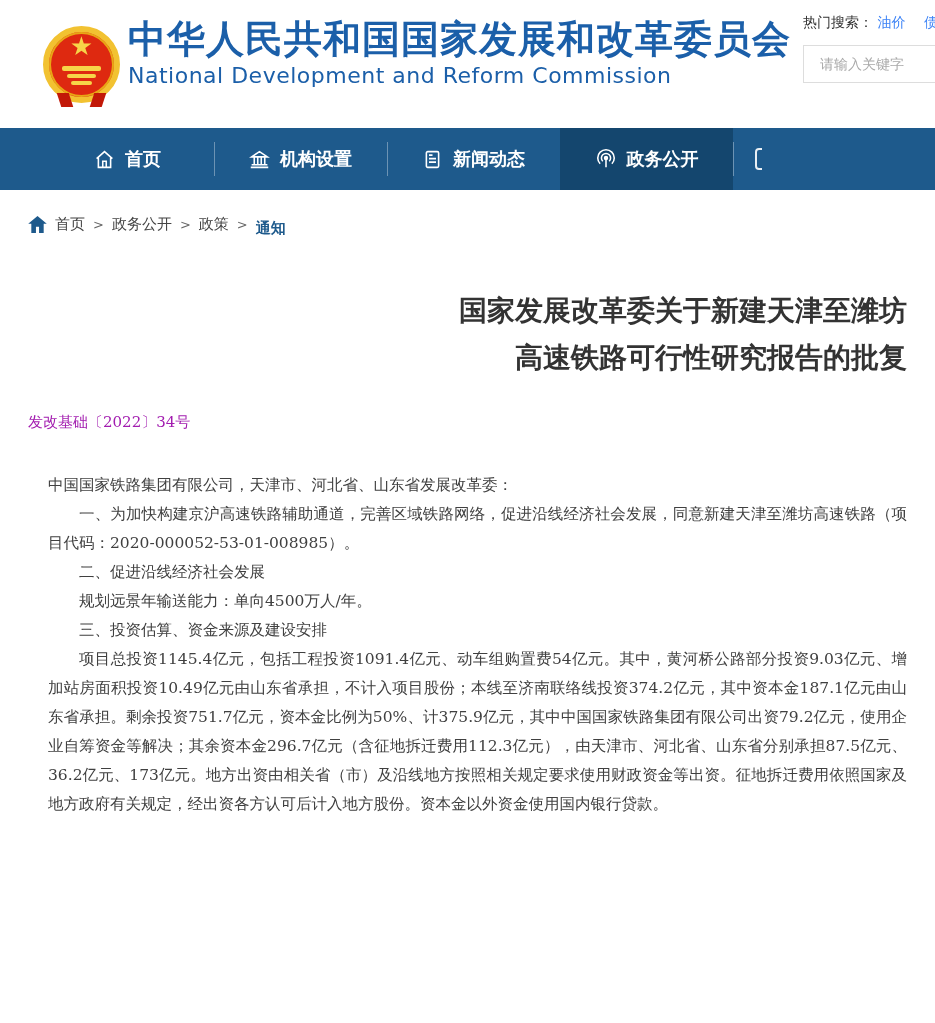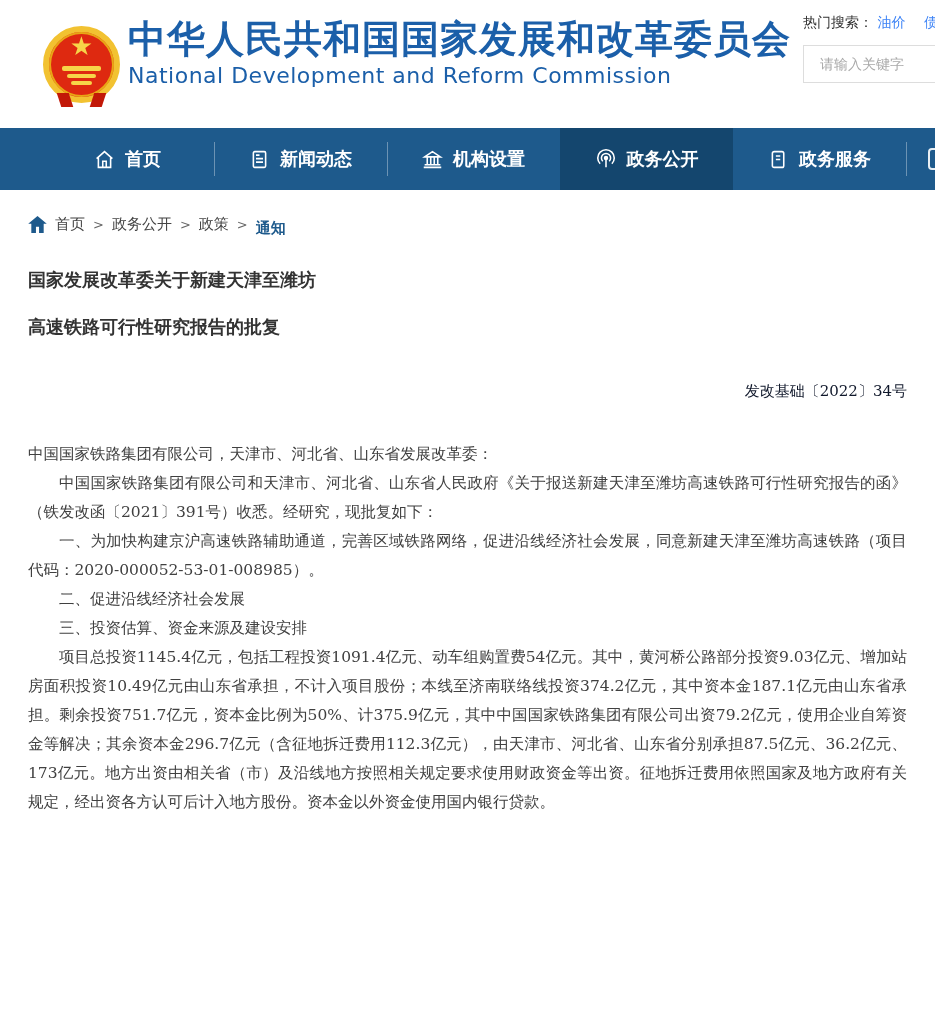--- a/index.html
+++ b/index.html
@@ -60,30 +60,30 @@
   .nav-sliver .sliver-icon { position:absolute; left:22px; top:20px; width:22px;
     height:22px; border:2px solid rgba(255,255,255,0.9); border-radius:4px; }
   
   .main { padding:0 28px; }
   .breadcrumb { margin-top:21px; display:flex; align-items:center; gap:8px;
     font-size:15px; color:#444; }
   .breadcrumb .crumb { color:#444; text-decoration:none; cursor:pointer; }
   .breadcrumb .sep { color:#666; font-size:13px; }
   .breadcrumb .current { color:#1e5a8c; font-weight:bold;margin-top:8px; }
   .breadcrumb svg { display:block; }
-  .doc-title { margin-top:18px; text-align:left;
+  .doc-title { margin-top:49px; text-align:right;
     font-family:"DejaVu Serif","Liberation Serif",serif;
-    font-size:18px; font-weight:bold; color:#333; line-height:47px; }
-  .doc-number { margin-top:32px; text-align:right;
+    font-size:28px; font-weight:bold; color:#333; line-height:47px; }
+  .doc-number { margin-top:32px; text-align:left;
     font-family:"DejaVu Serif","Liberation Serif",serif;
-    font-size:15px; color:#0f172a; }
+    font-size:15px; color:#a21caf; }
   .doc-body { margin-top:39px;
     font-family:"DejaVu Serif","Liberation Serif",serif;
     font-size:15.5px; color:#404040; line-height:29px; text-align:justify; }
-  .doc-body p { text-indent:2em; }
+  .doc-body p { text-indent:2em;margin-left:20px; }
   .doc-body p.noindent { text-indent:0; }
 </style>
 </head>
 <body>
 
 <header class="site-header">
   <div class="emblem">
     <div class="ring"></div>
     <div class="ribbon-l"></div>
     <div class="ribbon-r"></div>
@@ -111,51 +111,42 @@
     <span>
       <svg width="21" height="21" viewBox="0 0 24 24" fill="none" stroke="#fff" stroke-width="1.8">
         <path d="M3 11 L12 3 L21 11 M5 10 V21 H19 V10 M10 21 V14 H14 V21"></path>
       </svg>
     </span>
     <span>首页</span>
   </div>
   <div class="nav-item">
     <span>
       <svg width="21" height="21" viewBox="0 0 24 24" fill="none" stroke="#fff" stroke-width="1.8">
+        <path d="M3 9 L12 3 L21 9 Z M4 9 H20 M6 9 V18 M10 9 V18 M14 9 V18 M18 9 V18 M3 18 H21 M2 21 H22"></path>
+      </svg>
+    </span>
+    <span>机构设置</span>
+  </div>
+  <div class="nav-item">
+    <span>
+      <svg width="21" height="21" viewBox="0 0 24 24" fill="none" stroke="#fff" stroke-width="1.8">
         <rect x="5" y="3" width="14" height="18" rx="1.5"></rect>
         <path d="M8 7 H12 M8 11 H16 M8 15 H16"></path>
       </svg>
     </span>
     <span>新闻动态</span>
-  </div>
-  <div class="nav-item">
-    <span>
-      <svg width="21" height="21" viewBox="0 0 24 24" fill="none" stroke="#fff" stroke-width="1.8">
-        <path d="M3 9 L12 3 L21 9 Z M4 9 H20 M6 9 V18 M10 9 V18 M14 9 V18 M18 9 V18 M3 18 H21 M2 21 H22"></path>
-      </svg>
-    </span>
-    <span>机构设置</span>
   </div>
   <div class="nav-item active">
     <span>
       <svg width="22" height="22" viewBox="0 0 24 24" fill="none" stroke="#fff" stroke-width="1.7">
         <circle cx="12" cy="11" r="1.6" fill="#fff"></circle>
         <path d="M8.5 14.5 a5 5 0 1 1 7 0 M5.6 17.2 a9 9 0 1 1 12.8 0 M12 13 V21"></path>
       </svg>
     </span>
     <span>政务公开</span>
-  </div>
-  <div class="nav-item">
-    <span>
-      <svg width="21" height="21" viewBox="0 0 24 24" fill="none" stroke="#fff" stroke-width="1.8">
-        <rect x="5" y="3" width="13" height="18" rx="2"></rect>
-        <path d="M9 8 H14 M9 12 H14"></path>
-      </svg>
-    </span>
-    <span>政务服务</span>
   </div>
   <div class="nav-sliver">
     <span class="sliver-icon"></span>
   </div>
 </nav>
 
 <main class="main">
 
   <div class="breadcrumb">
     <span>
@@ -174,21 +165,21 @@
 
   <h1 class="doc-title">
     <div>国家发展改革委关于新建天津至潍坊</div>
     <div>高速铁路可行性研究报告的批复</div>
   </h1>
 
   <div class="doc-number">发改基础〔2022〕34号</div>
 
   <div class="doc-body">
     <p class="noindent">中国国家铁路集团有限公司，天津市、河北省、山东省发展改革委：</p>
-    <p>中国国家铁路集团有限公司和天津市、河北省、山东省人民政府《关于报送新建天津至潍坊高速铁路可行性研究报告的函》（铁发改函〔2021〕391号）收悉。经研究，现批复如下：</p>
     <p>一、为加快构建京沪高速铁路辅助通道，完善区域铁路网络，促进沿线经济社会发展，同意新建天津至潍坊高速铁路（项目代码：2020-000052-53-01-008985）。</p>
     <p>二、促进沿线经济社会发展</p>
+    <p>规划远景年输送能力：单向4500万人/年。</p>
     <p>三、投资估算、资金来源及建设安排</p>
     <p>项目总投资1145.4亿元，包括工程投资1091.4亿元、动车组购置费54亿元。其中，黄河桥公路部分投资9.03亿元、增加站房面积投资10.49亿元由山东省承担，不计入项目股份；本线至济南联络线投资374.2亿元，其中资本金187.1亿元由山东省承担。剩余投资751.7亿元，资本金比例为50%、计375.9亿元，其中中国国家铁路集团有限公司出资79.2亿元，使用企业自筹资金等解决；其余资本金296.7亿元（含征地拆迁费用112.3亿元），由天津市、河北省、山东省分别承担87.5亿元、36.2亿元、173亿元。地方出资由相关省（市）及沿线地方按照相关规定要求使用财政资金等出资。征地拆迁费用依照国家及地方政府有关规定，经出资各方认可后计入地方股份。资本金以外资金使用国内银行贷款。</p>
 
   </div>
 
 </main>
 
 </body></html>

